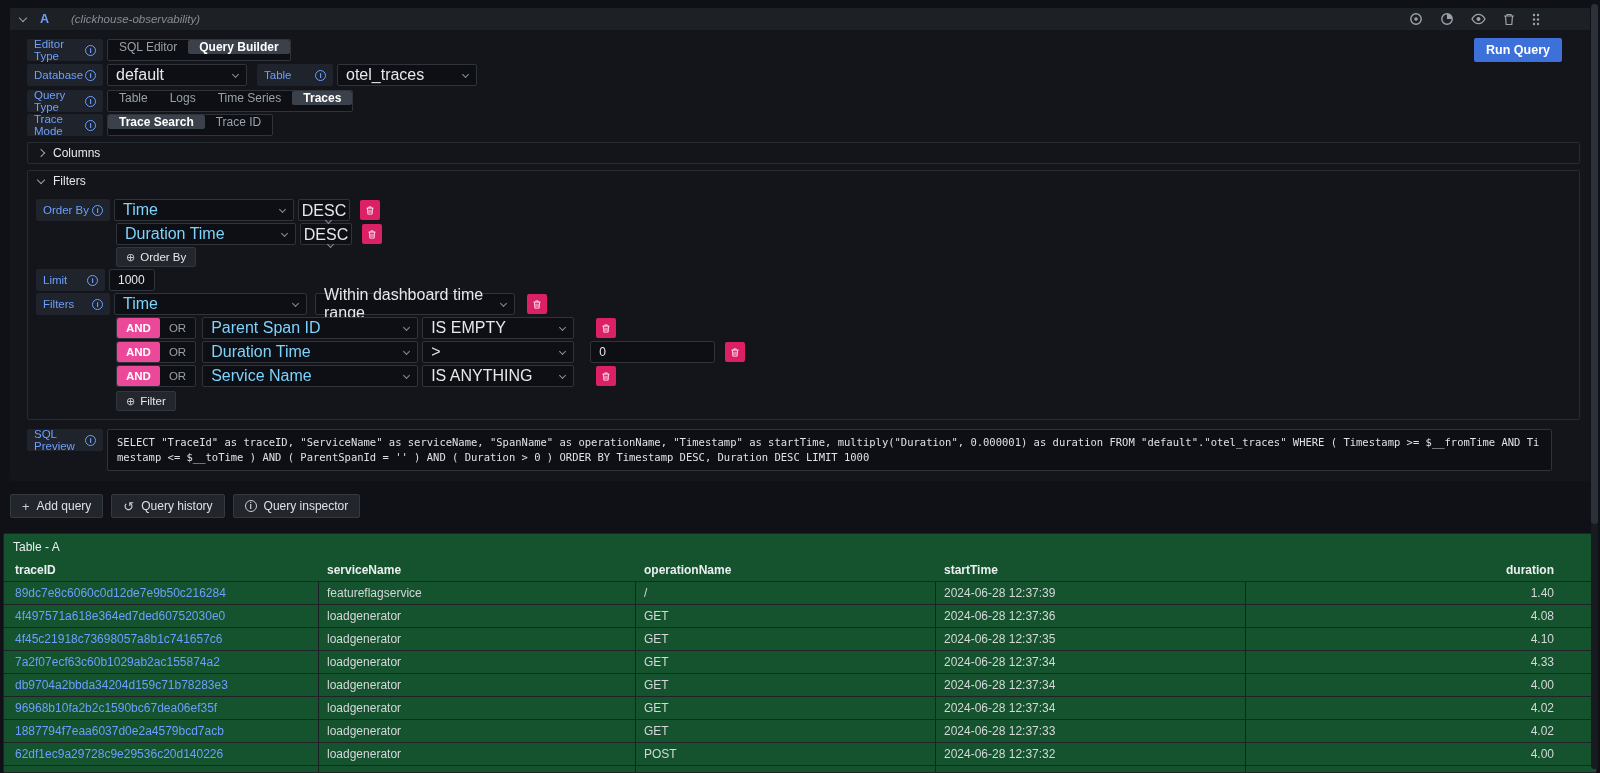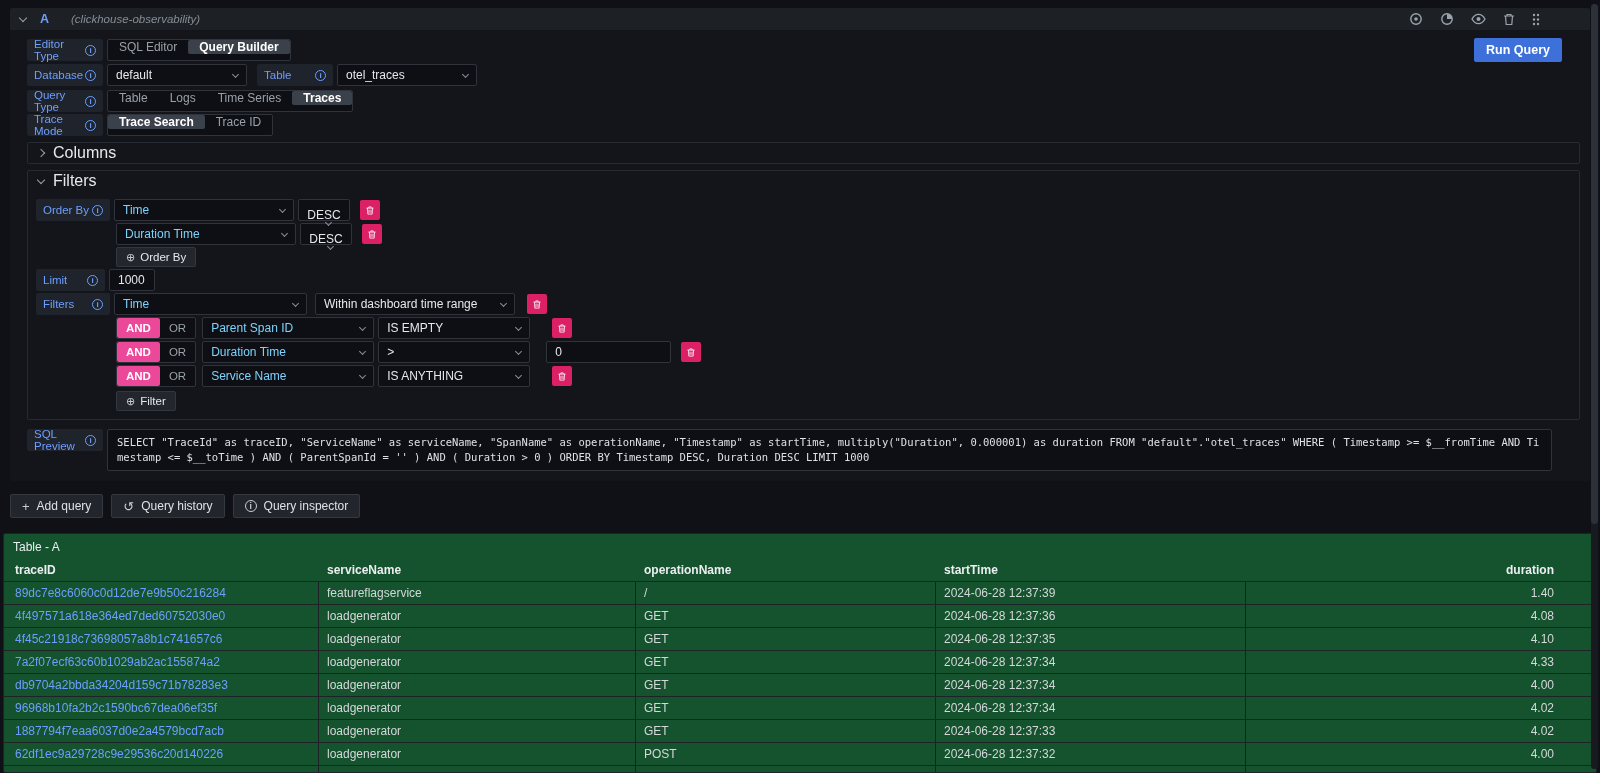--- a/index.html
+++ b/index.html
@@ -24,40 +24,40 @@
   .ilabel { width:76px; height:22px; flex:0 0 auto; background:#1f232b; border-radius:2px; display:flex;
             align-items:center; justify-content:space-between; padding:0 7px; color:#6e9fff; font-size:11.5px; font-weight:500; }
   .info-icon { width:11px; height:11px; border:1px solid #6e9fff; border-radius:50%; color:#6e9fff;
                font-size:8px; line-height:9px; text-align:center; font-weight:700; flex:0 0 auto; }
 
   .radio-group { display:flex; background:#0d0f14; border:1px solid #2f343c; border-radius:2px; height:22px; align-items:flex-start; }
   .radio-opt { padding:0 11px; display:flex; align-items:center; font-size:12px; color:#9aa0a9; font-weight:500; cursor:pointer; }
   .radio-opt.selected { background:#3b414b; color:#ffffff; font-weight:700; border-radius:2px; }
 
   .select { height:22px; background:#0d0f14; border:1px solid #2f343c; border-radius:2px; display:flex;
-            align-items:center; justify-content:space-between; padding:8px 8px; font-size:12px; color:#e6e8ea; cursor:pointer; }
+            align-items:center; justify-content:space-between; padding:2px 8px; font-size:16px; color:#e6e8ea; cursor:pointer; }
   .select .caret { width:5px; height:5px; border-right:1.3px solid #8a9097; border-bottom:1.3px solid #8a9097; transform:rotate(45deg); margin-left:8px; margin-top:-2px; flex:0 0 auto; }
   .sel-dim { color:#7dd3fc; }
   .tinput { height:22px; background:#0d0f14; border:1px solid #2f343c; border-radius:2px; color:#e6e8ea; font-size:12px; padding:0 8px; font-family:inherit; }
 
   .w-db   { width:140px; } .w-tbl  { width:140px; }
   .w-ofield { width:180px; } .w-dir { width:52px;flex-direction:column; }
   .w-limit { width:46px; }
   .w-ffield { width:193px; } .w-fop { width:200px; }
-  .w-afield { width:172px;text-align:center; } .w-aop { width:152px; } .w-val { width:125px; margin-left:12px; }
+  .w-afield { width:216px;text-align:center; } .w-aop { width:152px; } .w-val { width:125px; margin-left:12px; }
 
   .trash-btn { width:20px; height:20px; flex:0 0 auto; background:#dc2066; border:none; border-radius:2px;
                display:flex; align-items:center; justify-content:center; margin-left:6px; cursor:pointer; }
 
   .andor { display:flex; height:22px; background:#0d0f14; border:1px solid #2f343c; border-radius:2px; align-items:stretch; margin-right:2px; }
   .andor .opt { padding:0 9px; display:flex; align-items:center; font-size:11.5px; color:#9aa0a9; cursor:pointer; }
   .andor .opt.selected { background:#ec4899; color:#fff; font-weight:700; border-radius:2px; }
 
   .section { border:1px solid #262a31; border-radius:2px; margin:6px 0; }
-  .sec-head { height:20px; display:flex; align-items:center; gap:9px; padding:0 10px; color:#e6e8ea; font-size:16px; font-weight:500; cursor:pointer; }
+  .sec-head { height:20px; display:flex; align-items:center; gap:9px; padding:0 10px; color:#e6e8ea; font-size:12px; font-weight:500; cursor:pointer; }
   .sec-body { padding:8px 8px 8px 8px; }
   .indent { margin-left:80px; }
 
   .add-btn { height:20px; background:#23262d; border:1px solid #32363e; border-radius:2px; color:#e6e8ea;
              font-size:11.5px; font-weight:500; display:inline-flex; align-items:center; gap:5px; padding:0 9px; cursor:pointer; font-family:inherit; }
   .plus-circ { font-size:11px; color:#c9cdd3; line-height:1; }
 
   .sqlrow { align-items:flex-start; margin-top:9px; margin-bottom:0; }
   .sqlbox { flex:1; margin-right:28px; border:1px solid #2f343c; background:#0d0f14; border-radius:2px;
             font-family:"DejaVu Sans Mono", monospace; font-size:10.5px; line-height:15px; color:#dfe1e4;

